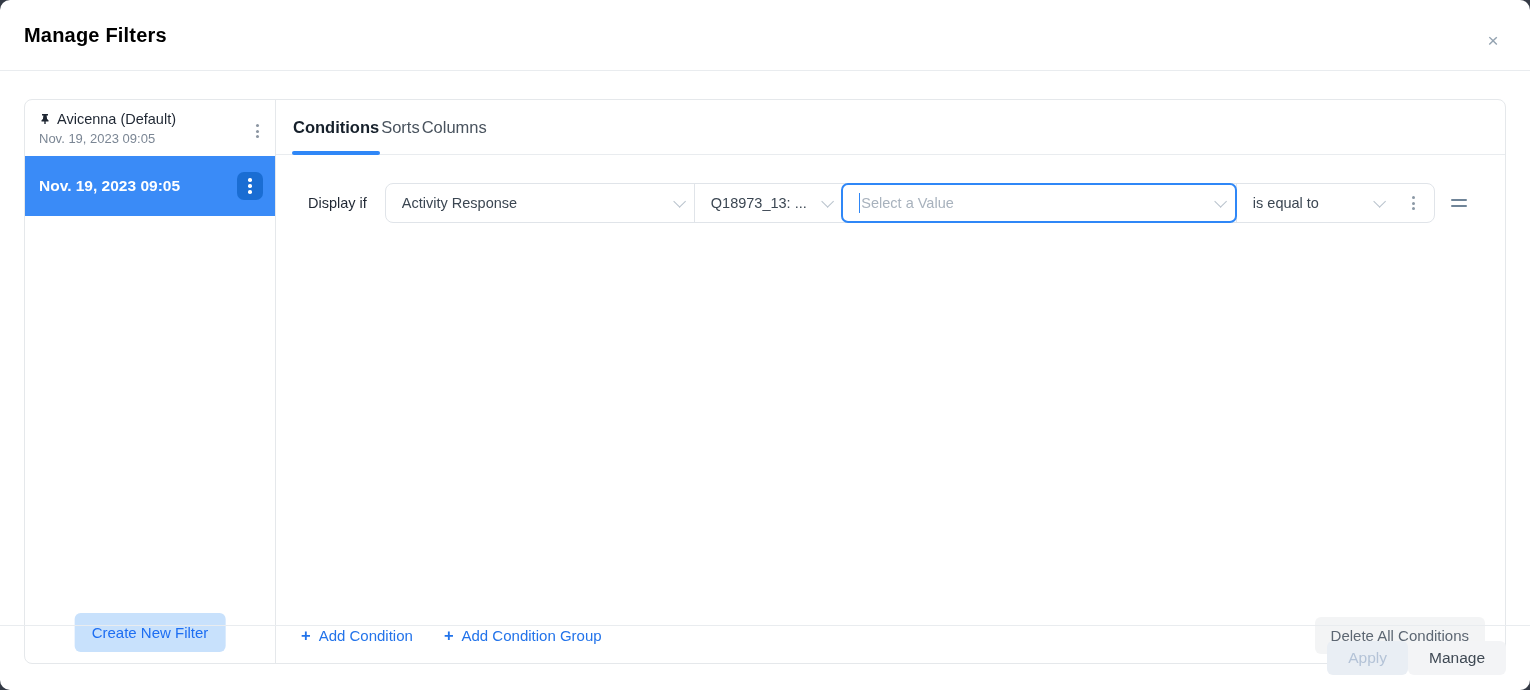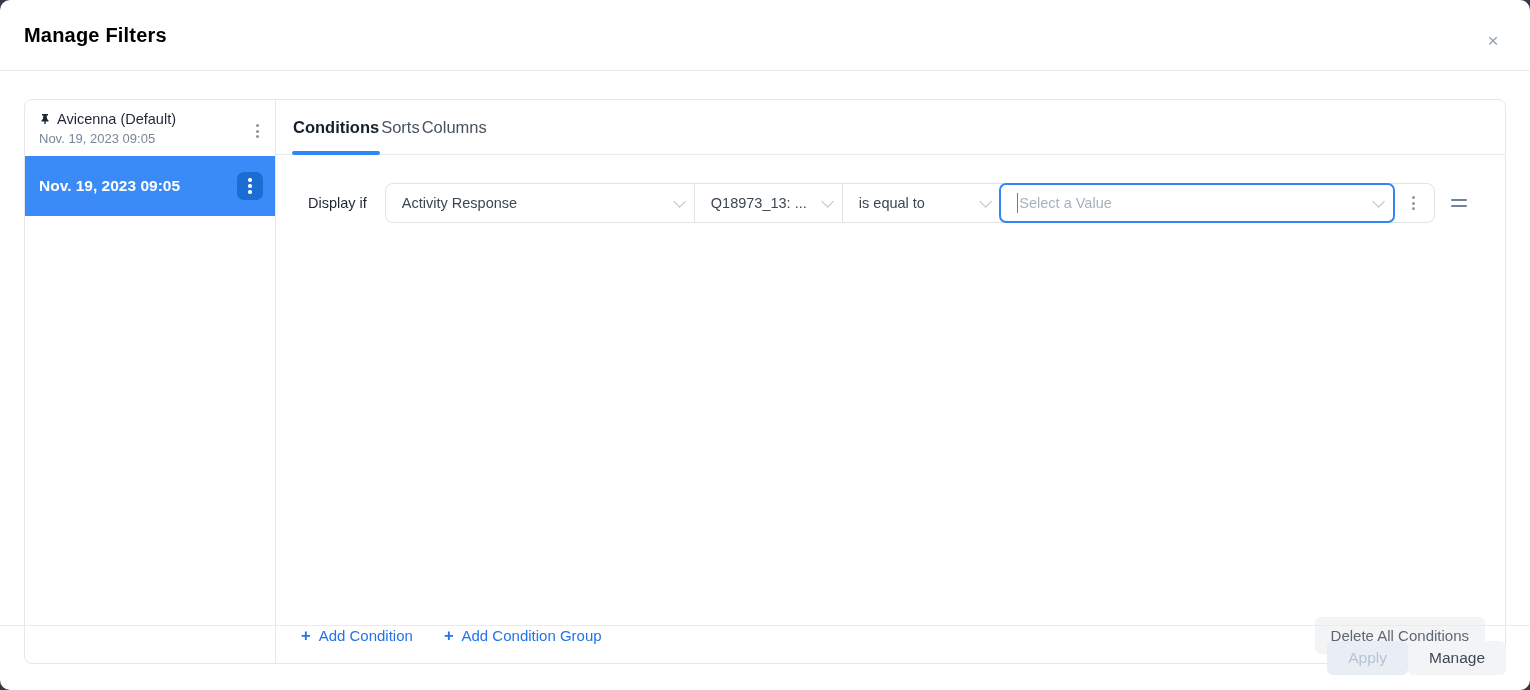--- a/index.html
+++ b/index.html
@@ -368,20 +368,21 @@
 
       <div class="filter-item-selected">
         <span class="label">Nov. 19, 2023 09:05</span>
         <button class="kebab-square">
             <i></i>
             <i></i>
             <i></i>
           </button>
       </div>
 
+      <button class="create-filter-btn">Create New Filter</button>
     </div>
 
     <div class="main">
 
       <div class="tabbar">
         <div class="tab active">Conditions</div>
         <div class="tab">Sorts</div>
         <div class="tab">Columns</div>
       </div>
 
@@ -390,27 +391,27 @@
 
         <div class="select-group">
           <div class="sel sel-field">
             <span class="sel-text">Activity Response</span>
             <span class="chevron"></span>
           </div>
           <div class="sel sel-question">
             <span class="sel-text">Q18973_13: ...</span>
             <span class="chevron"></span>
           </div>
-          <div class="sel sel-operator">
-            <span class="sel-text">is equal to</span>
-            <span class="chevron"></span>
-          </div>
           <div class="sel sel-value">
             <span class="caret"></span>
             <span class="sel-text">Select a Value</span>
+            <span class="chevron"></span>
+          </div>
+          <div class="sel sel-operator">
+            <span class="sel-text">is equal to</span>
             <span class="chevron"></span>
           </div>
           <div class="sel-kebab">
             <button class="kebab">
                 <i></i>
                 <i></i>
                 <i></i>
               </button>
           </div>
         </div>

